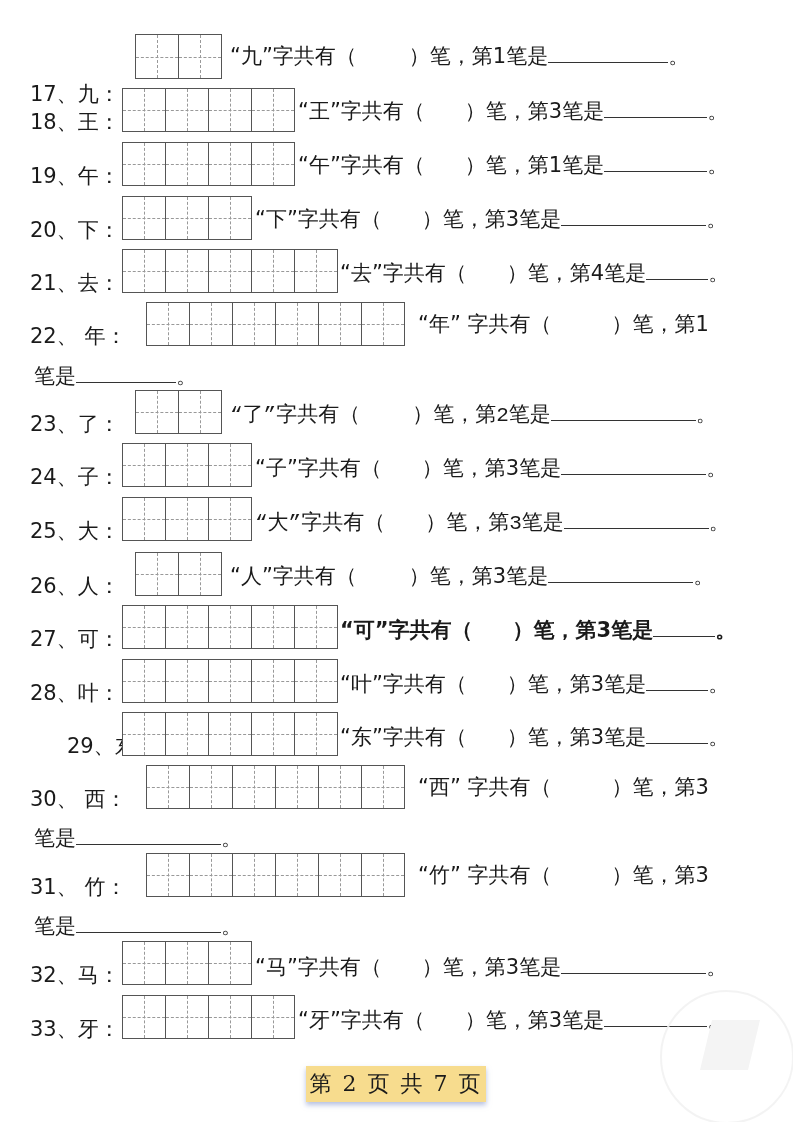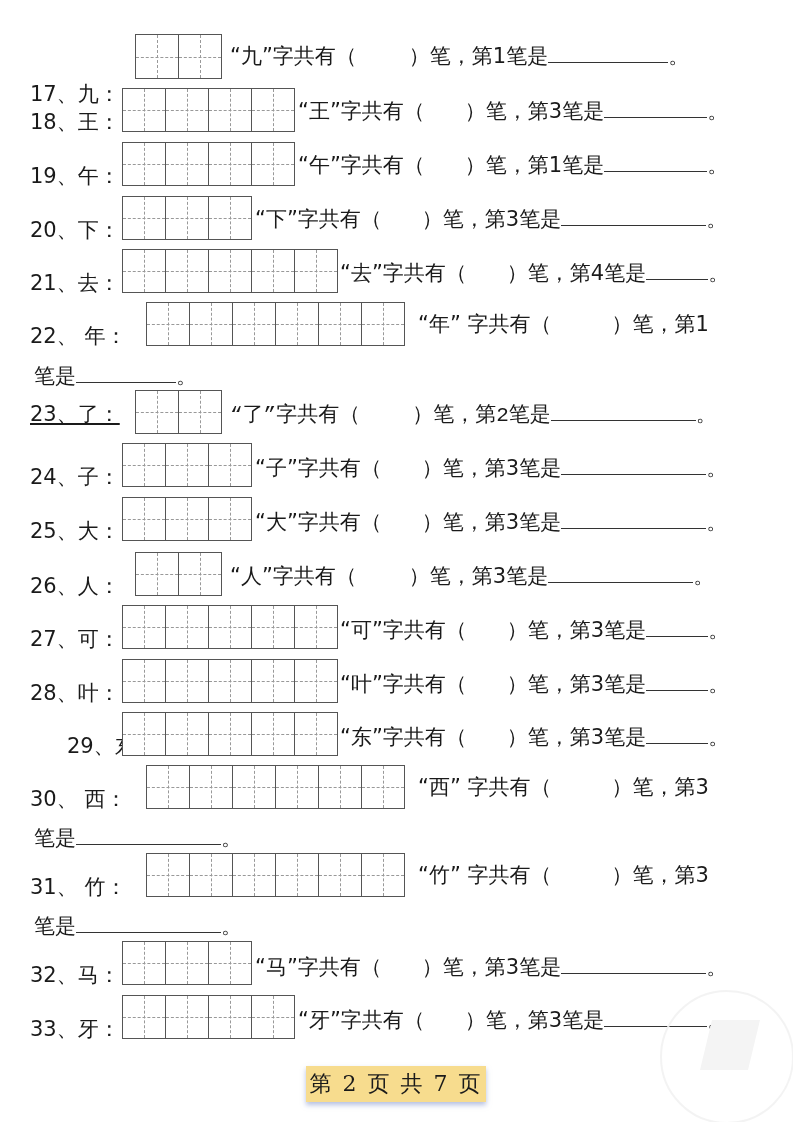--- a/index.html
+++ b/index.html
@@ -81,21 +81,21 @@
         <div class="cell"></div>
         <div class="cell"></div>
         <div class="cell"></div>
         <div class="cell"></div>
         <div class="cell"></div>
       </div>
       <div class="q" style="left: 418px; top: 314px;"><span>“年” 字共有（</span><span class="paren" style="width: 60px;"></span><span>）笔，第1</span></div>
       <div class="q" style="left: 34px; top: 364px;"><span>笔是</span><span class="blank" style="width: 100px;"></span><span>。</span></div>
     </div>
     <div class="row">
-      <div class="num" style="left: 30px; top: 404px; text-decoration: underline;">23、了：</div>
+      <div class="num" style="left: 30px; top: 414px;">23、了：</div>
       <div class="grid" style="left: 135px; top: 390px; height: 44px;">
         <div class="cell"></div>
         <div class="cell"></div>
       </div>
       <div class="q" style="left: 230px; top: 402px; font-family: Liberation Mono, monospace;"><span>“了”字共有（</span><span class="paren" style="width: 52px;"></span><span>）笔，第2笔是</span><span class="blank" style="width: 145px;"></span><span>。</span></div>
     </div>
     <div class="row">
       <div class="num" style="left: 30px; top: 467px;">24、子：</div>
       <div class="grid" style="left: 122px; top: 443px; height: 44px;">
         <div class="cell"></div>
@@ -104,40 +104,40 @@
       </div>
       <div class="q" style="left: 255px; top: 456px;"><span>“子”字共有（</span><span class="paren" style="width: 40px;"></span><span>）笔，第3笔是</span><span class="blank" style="width: 145px;"></span><span>。</span></div>
     </div>
     <div class="row">
       <div class="num" style="left: 30px; top: 521px;">25、大：</div>
       <div class="grid" style="left: 122px; top: 497px; height: 44px;">
         <div class="cell"></div>
         <div class="cell"></div>
         <div class="cell"></div>
       </div>
-      <div class="q" style="left: 255px; top: 510px;"><span>“大”字共有（</span><span class="paren" style="width: 40px;"></span><span>）笔，第3笔是</span><span class="blank" style="width: 145px;"></span><span>。</span></div>
+      <div class="q" style="left: 255px; top: 510px; font-family: Liberation Mono, monospace;"><span>“大”字共有（</span><span class="paren" style="width: 40px;"></span><span>）笔，第3笔是</span><span class="blank" style="width: 145px;"></span><span>。</span></div>
     </div>
     <div class="row">
       <div class="num" style="left: 30px; top: 576px;">26、人：</div>
       <div class="grid" style="left: 135px; top: 552px; height: 44px;">
         <div class="cell"></div>
         <div class="cell"></div>
       </div>
       <div class="q" style="left: 230px; top: 564px;"><span>“人”字共有（</span><span class="paren" style="width: 52px;"></span><span>）笔，第3笔是</span><span class="blank" style="width: 145px;"></span><span>。</span></div>
     </div>
     <div class="row">
       <div class="num" style="left: 30px; top: 629px;">27、可：</div>
       <div class="grid" style="left: 122px; top: 605px; height: 44px;">
         <div class="cell"></div>
         <div class="cell"></div>
         <div class="cell"></div>
         <div class="cell"></div>
         <div class="cell"></div>
       </div>
-      <div class="q" style="left: 340px; top: 618px;"><span>“可”字共有（</span><span class="paren" style="width: 40px;"></span><span>）笔，第3笔是</span><span class="blank" style="width: 62px;"></span><span>。</span></div>
+      <div class="q" style="left: 340px; top: 618px; font-weight: bold;"><span>“可”字共有（</span><span class="paren" style="width: 40px;"></span><span>）笔，第3笔是</span><span class="blank" style="width: 62px;"></span><span>。</span></div>
     </div>
     <div class="row">
       <div class="num" style="left: 30px; top: 683px;">28、叶：</div>
       <div class="grid" style="left: 122px; top: 659px; height: 44px;">
         <div class="cell"></div>
         <div class="cell"></div>
         <div class="cell"></div>
         <div class="cell"></div>
         <div class="cell"></div>
       </div>

